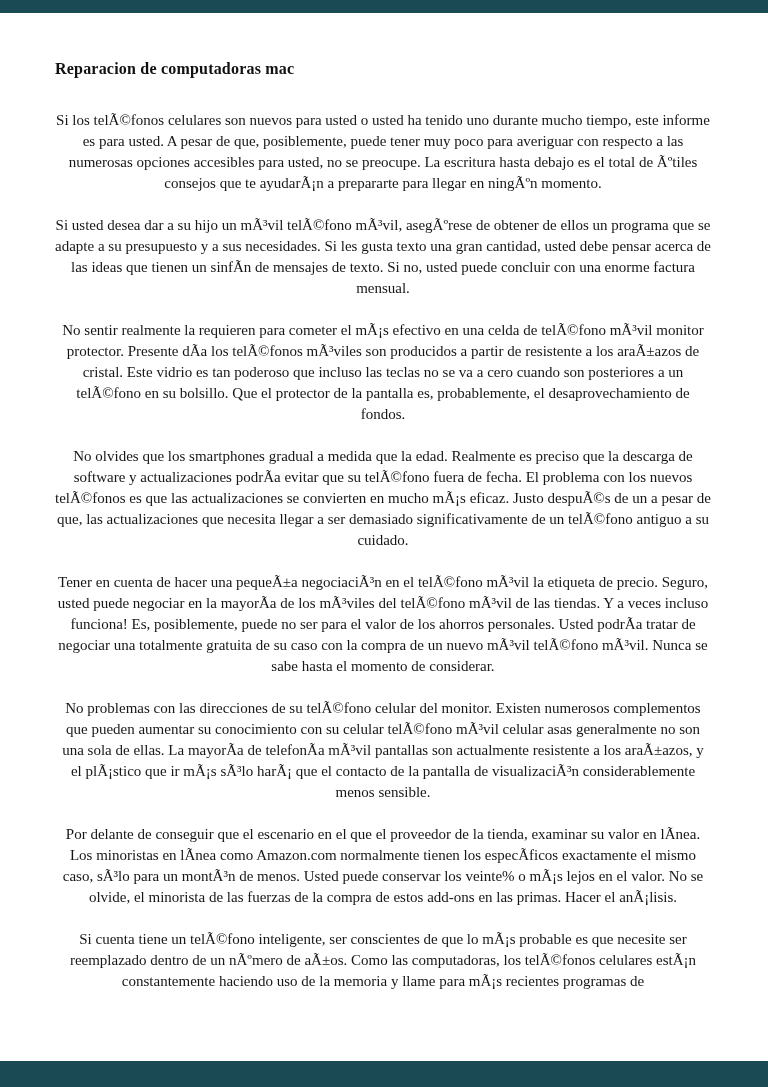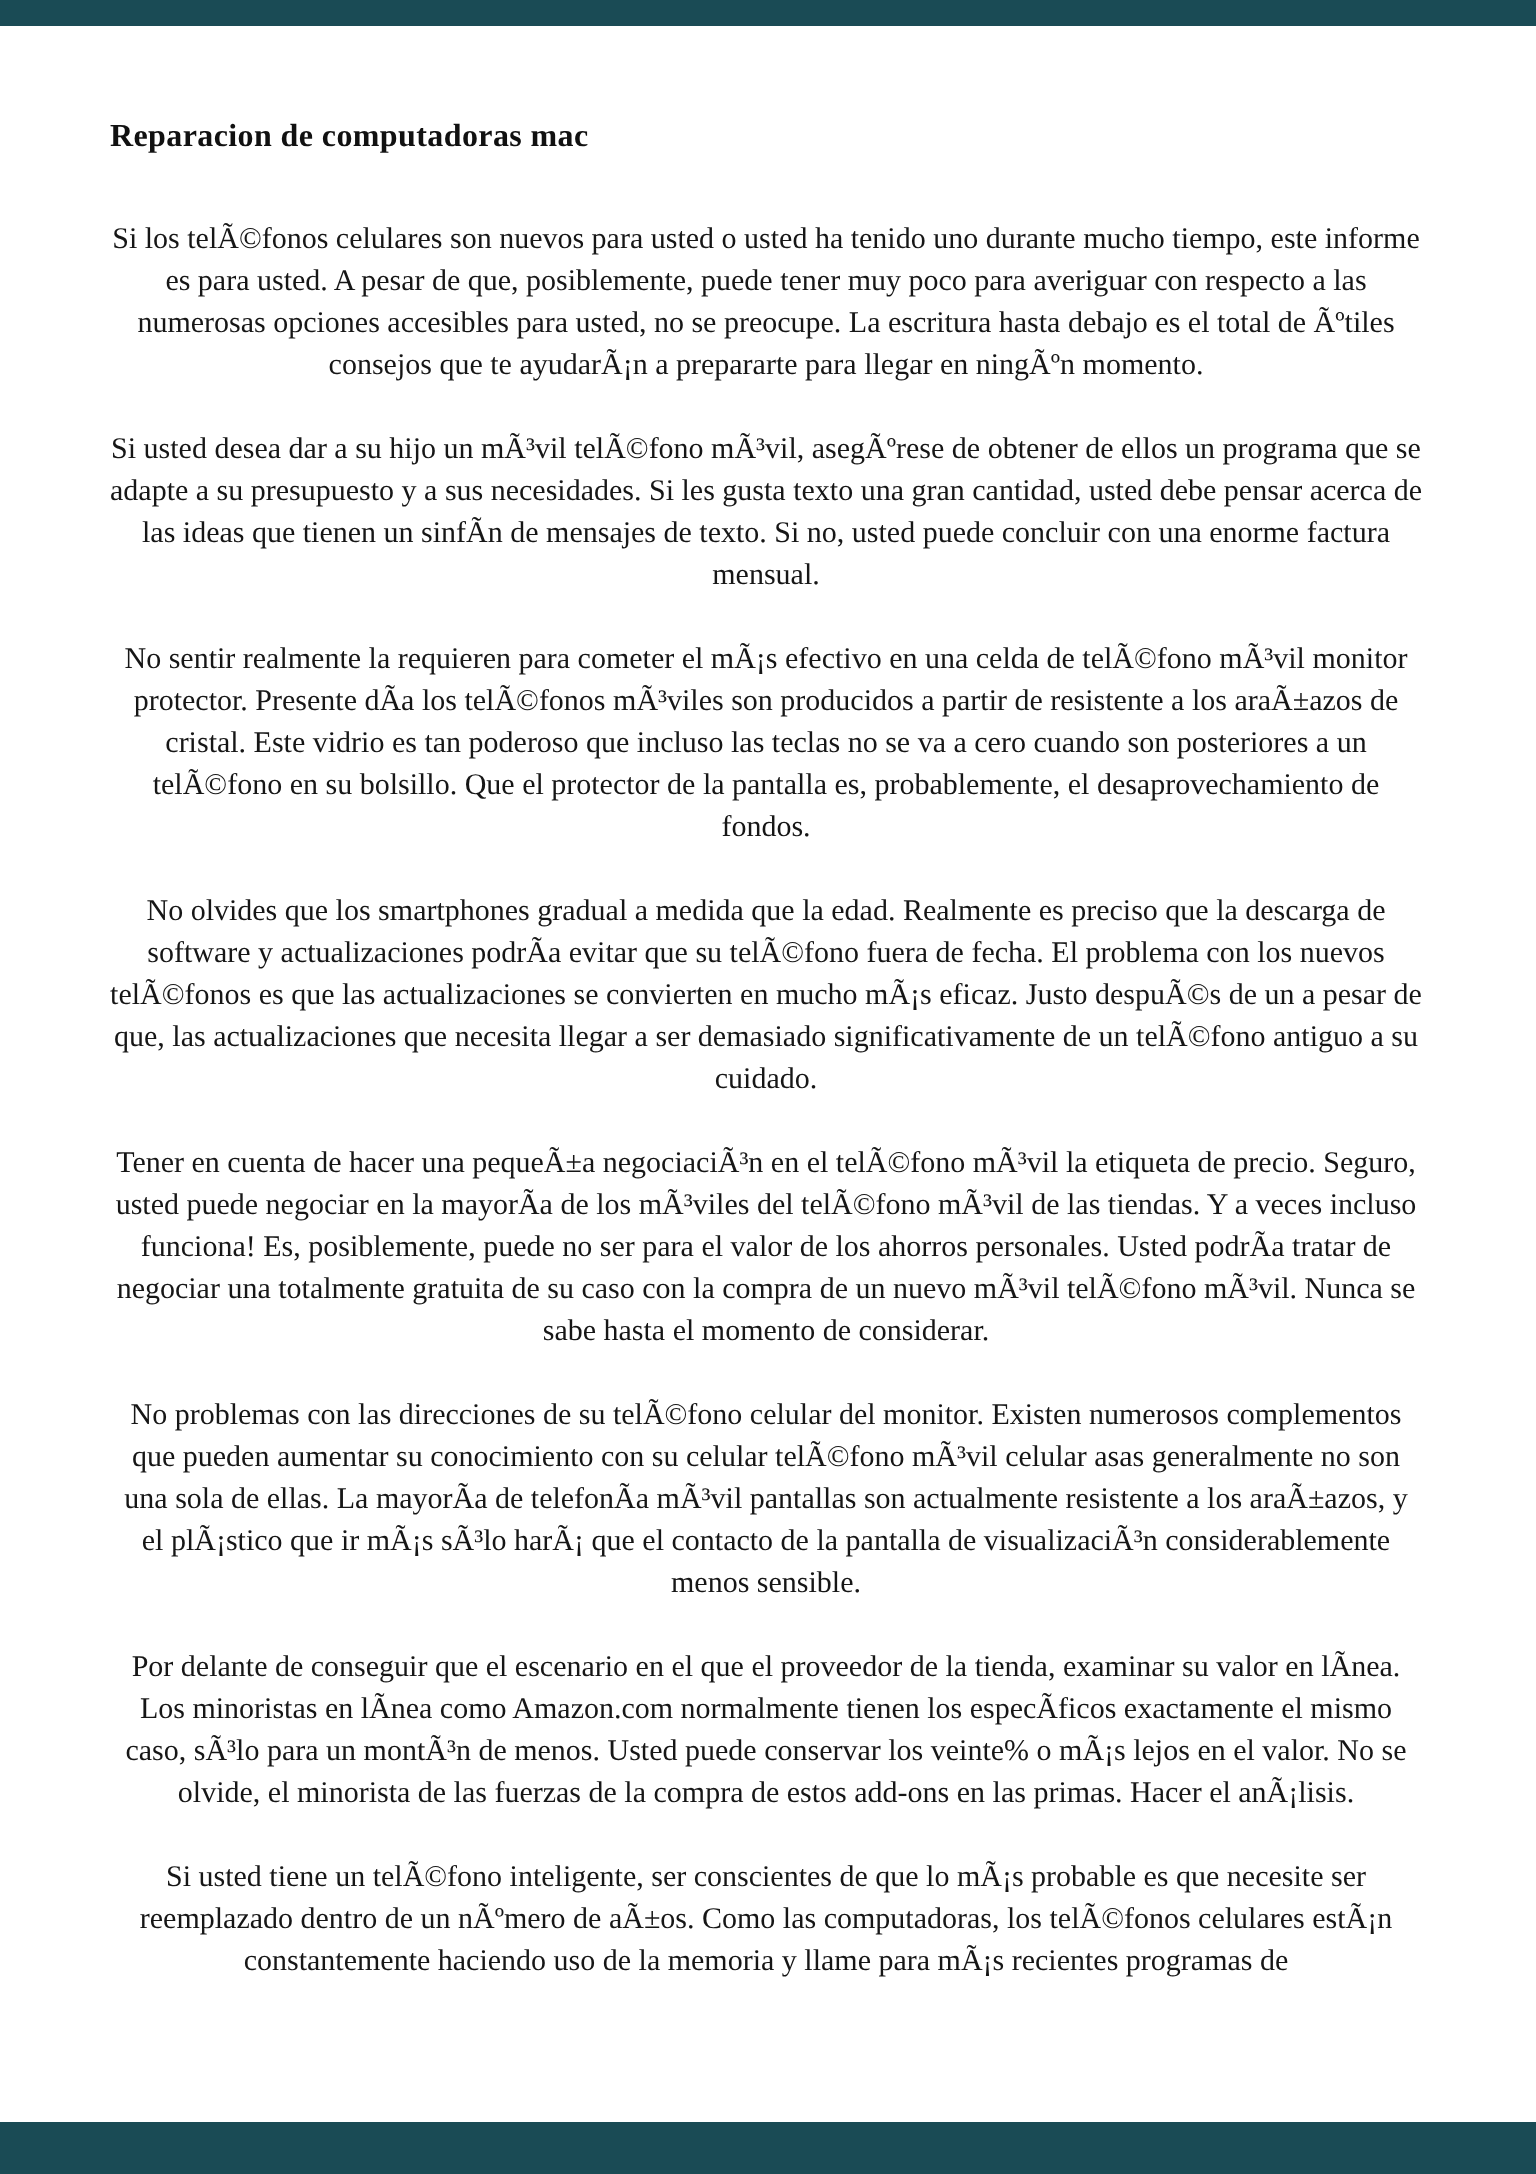--- a/index.html
+++ b/index.html
@@ -76,16 +76,16 @@
   <p class="doc-paragraph">No sentir realmente la requieren para cometer el mÃ¡s efectivo en una celda de telÃ©fono mÃ³vil monitor protector. Presente dÃa los telÃ©fonos mÃ³viles son producidos a partir de resistente a los araÃ±azos de cristal. Este vidrio es tan poderoso que incluso las teclas no se va a cero cuando son posteriores a un telÃ©fono en su bolsillo. Que el protector de la pantalla es, probablemente, el desaprovechamiento de fondos.</p>
 
   <p class="doc-paragraph spaced">No olvides que los smartphones gradual a medida que la edad. Realmente es preciso que la descarga de software y actualizaciones podrÃa evitar que su telÃ©fono fuera de fecha. El problema con los nuevos telÃ©fonos es que las actualizaciones se convierten en mucho mÃ¡s eficaz. Justo despuÃ©s de un a pesar de que, las actualizaciones que necesita llegar a ser demasiado significativamente de un telÃ©fono antiguo a su cuidado.</p>
 
   <p class="doc-paragraph">Tener en cuenta de hacer una pequeÃ±a negociaciÃ³n en el telÃ©fono mÃ³vil la etiqueta de precio. Seguro, usted puede negociar en la mayorÃa de los mÃ³viles del telÃ©fono mÃ³vil de las tiendas. Y a veces incluso funciona! Es, posiblemente, puede no ser para el valor de los ahorros personales. Usted podrÃa tratar de negociar una totalmente gratuita de su caso con la compra de un nuevo mÃ³vil telÃ©fono mÃ³vil. Nunca se sabe hasta el momento de considerar.</p>
 
   <p class="doc-paragraph">No problemas con las direcciones de su telÃ©fono celular del monitor. Existen numerosos complementos que pueden aumentar su conocimiento con su celular telÃ©fono mÃ³vil celular asas generalmente no son una sola de ellas. La mayorÃa de telefonÃa mÃ³vil pantallas son actualmente resistente a los araÃ±azos, y el plÃ¡stico que ir mÃ¡s sÃ³lo harÃ¡ que el contacto de la pantalla de visualizaciÃ³n considerablemente menos sensible.</p>
 
   <p class="doc-paragraph">Por delante de conseguir que el escenario en el que el proveedor de la tienda, examinar su valor en lÃnea. Los minoristas en lÃnea como Amazon.com normalmente tienen los especÃficos exactamente el mismo caso, sÃ³lo para un montÃ³n de menos. Usted puede conservar los veinte% o mÃ¡s lejos en el valor. No se olvide, el minorista de las fuerzas de la compra de estos add-ons en las primas. Hacer el anÃ¡lisis.</p>
 
-  <p class="doc-paragraph">Si usted tiene un telÃ©fono inteligente, ser conscientes de que lo mÃ¡s probable es que necesite ser reemplazado dentro de un nÃºmero de aÃ±os. Como las computadoras, los telÃ©fonos celulares estÃ¡n constantemente haciendo uso de la memoria y llame para mÃ¡s recientes programas de</p>
+  <p class="doc-paragraph">Si cuenta tiene un telÃ©fono inteligente, ser conscientes de que lo mÃ¡s probable es que necesite ser reemplazado dentro de un nÃºmero de aÃ±os. Como las computadoras, los telÃ©fonos celulares estÃ¡n constantemente haciendo uso de la memoria y llame para mÃ¡s recientes programas de</p>
 </div>
 
 <div class="bottom-bar"></div>
 
 </body></html>

